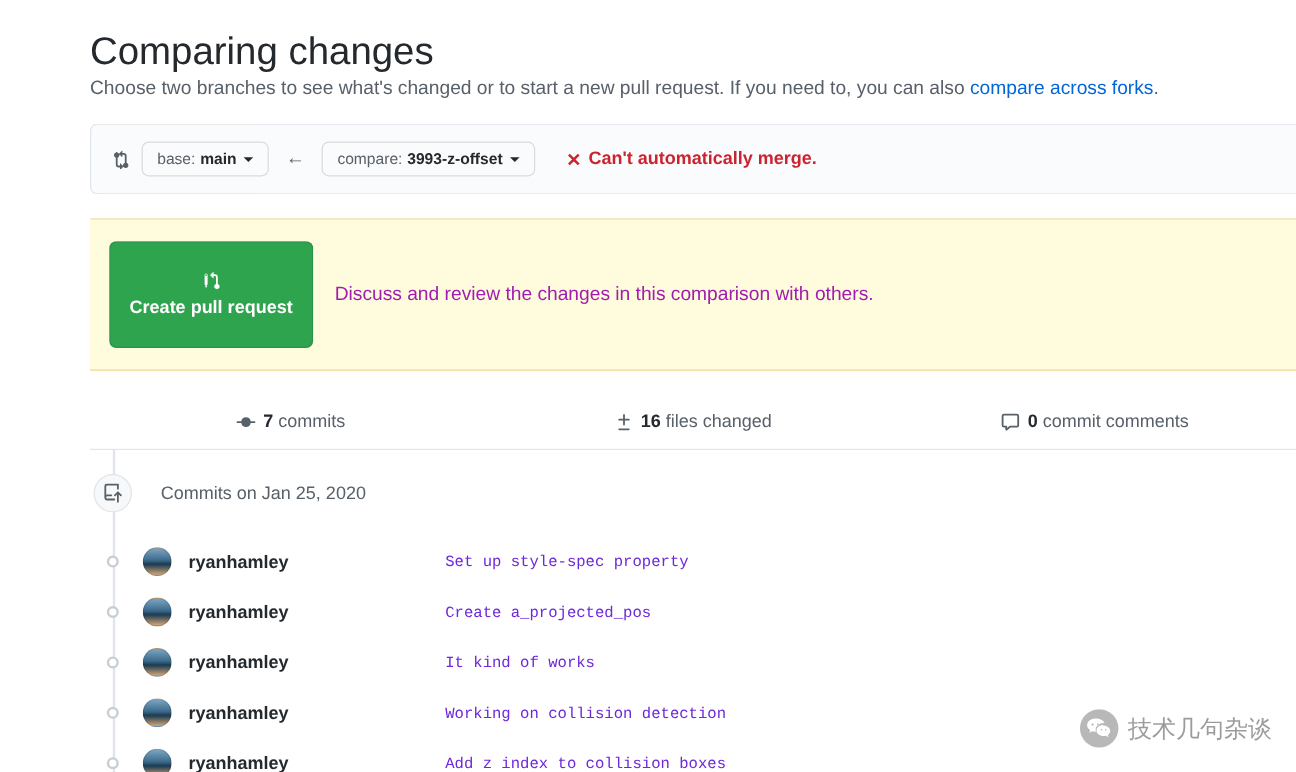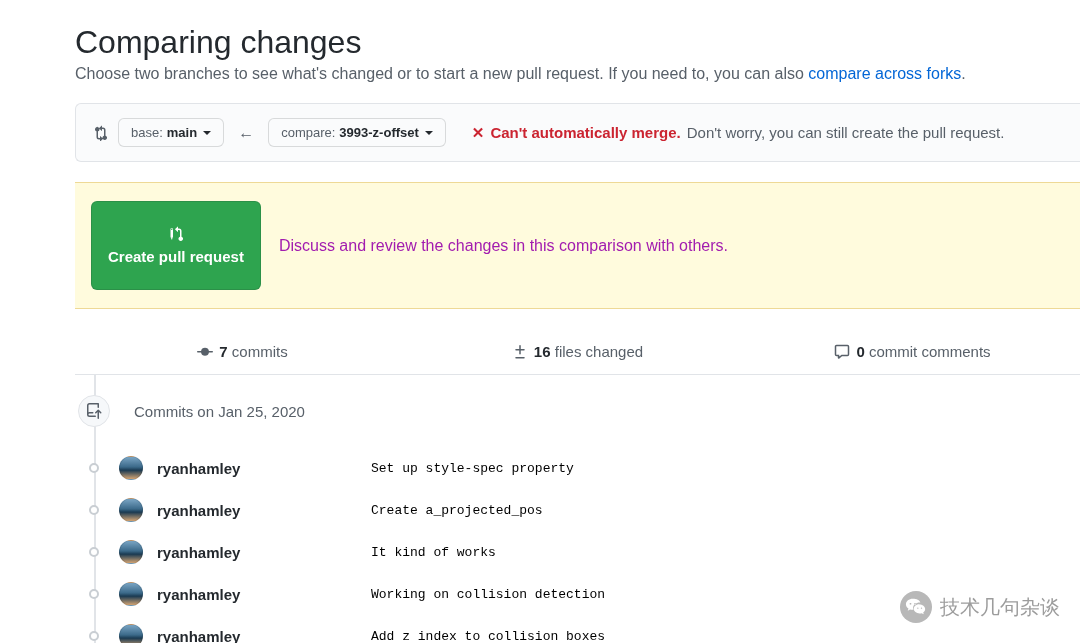--- a/index.html
+++ b/index.html
@@ -236,21 +236,21 @@
     }
     .commit-author {
       font-weight: 600;
       color: #24292e;
       width: 200px;
       font-size: 15px;
     }
     .commit-msg {
       font-family: SFMono-Regular, Consolas, "Liberation Mono", Menlo, monospace;
       font-size: 13px;
-      color: #000000;
+      color: #6d28d9;
     }
     .watermark {
       position: fixed;
       bottom: 20px;
       right: 20px;
       display: flex;
       align-items: center;
       gap: 8px;
       color: #737373;
       font-size: 20px;
@@ -292,21 +292,20 @@
 
     <div class="branch-select">
       <span class="label">compare: </span>
         <span class="value">3993-z-offset</span>
       <span class="caret-down"></span>
     </div>
 
     <div class="merge-status">
       <span class="x-icon">✕</span>
       <span class="cant">Can't automatically merge.</span>
-      <span class="rest">Don't worry, you can still create the pull request.</span>
     </div>
   </div>
 
   <div class="create-pr-bar">
     <button class="btn-primary">
       <svg viewBox="0 0 16 16">
           <path d="M7.177 3.073L9.573.677A.25.25 0 0110 .854V2.5h1A2.5 2.5 0 0113.5 5v5.628a2.251 2.251 0 11-1.5 0V5a1 1 0 00-1-1h-1v1.646a.25.25 0 01-.427.177L7.177 3.427a.25.25 0 010-.354zM3.75 2.5a.75.75 0 100 1.5.75.75 0 000-1.5zm0 9.5a.75.75 0 100 1.5.75.75 0 000-1.5zM2.5 3.25a1.25 1.25 0 112.5 0v7.5a1.25 1.25 0 11-2.5 0v-7.5zm9.5 9.5a.75.75 0 111.5 0 .75.75 0 01-1.5 0z"></path>
         </svg>
       <span>Create pull request</span>
     </button>

